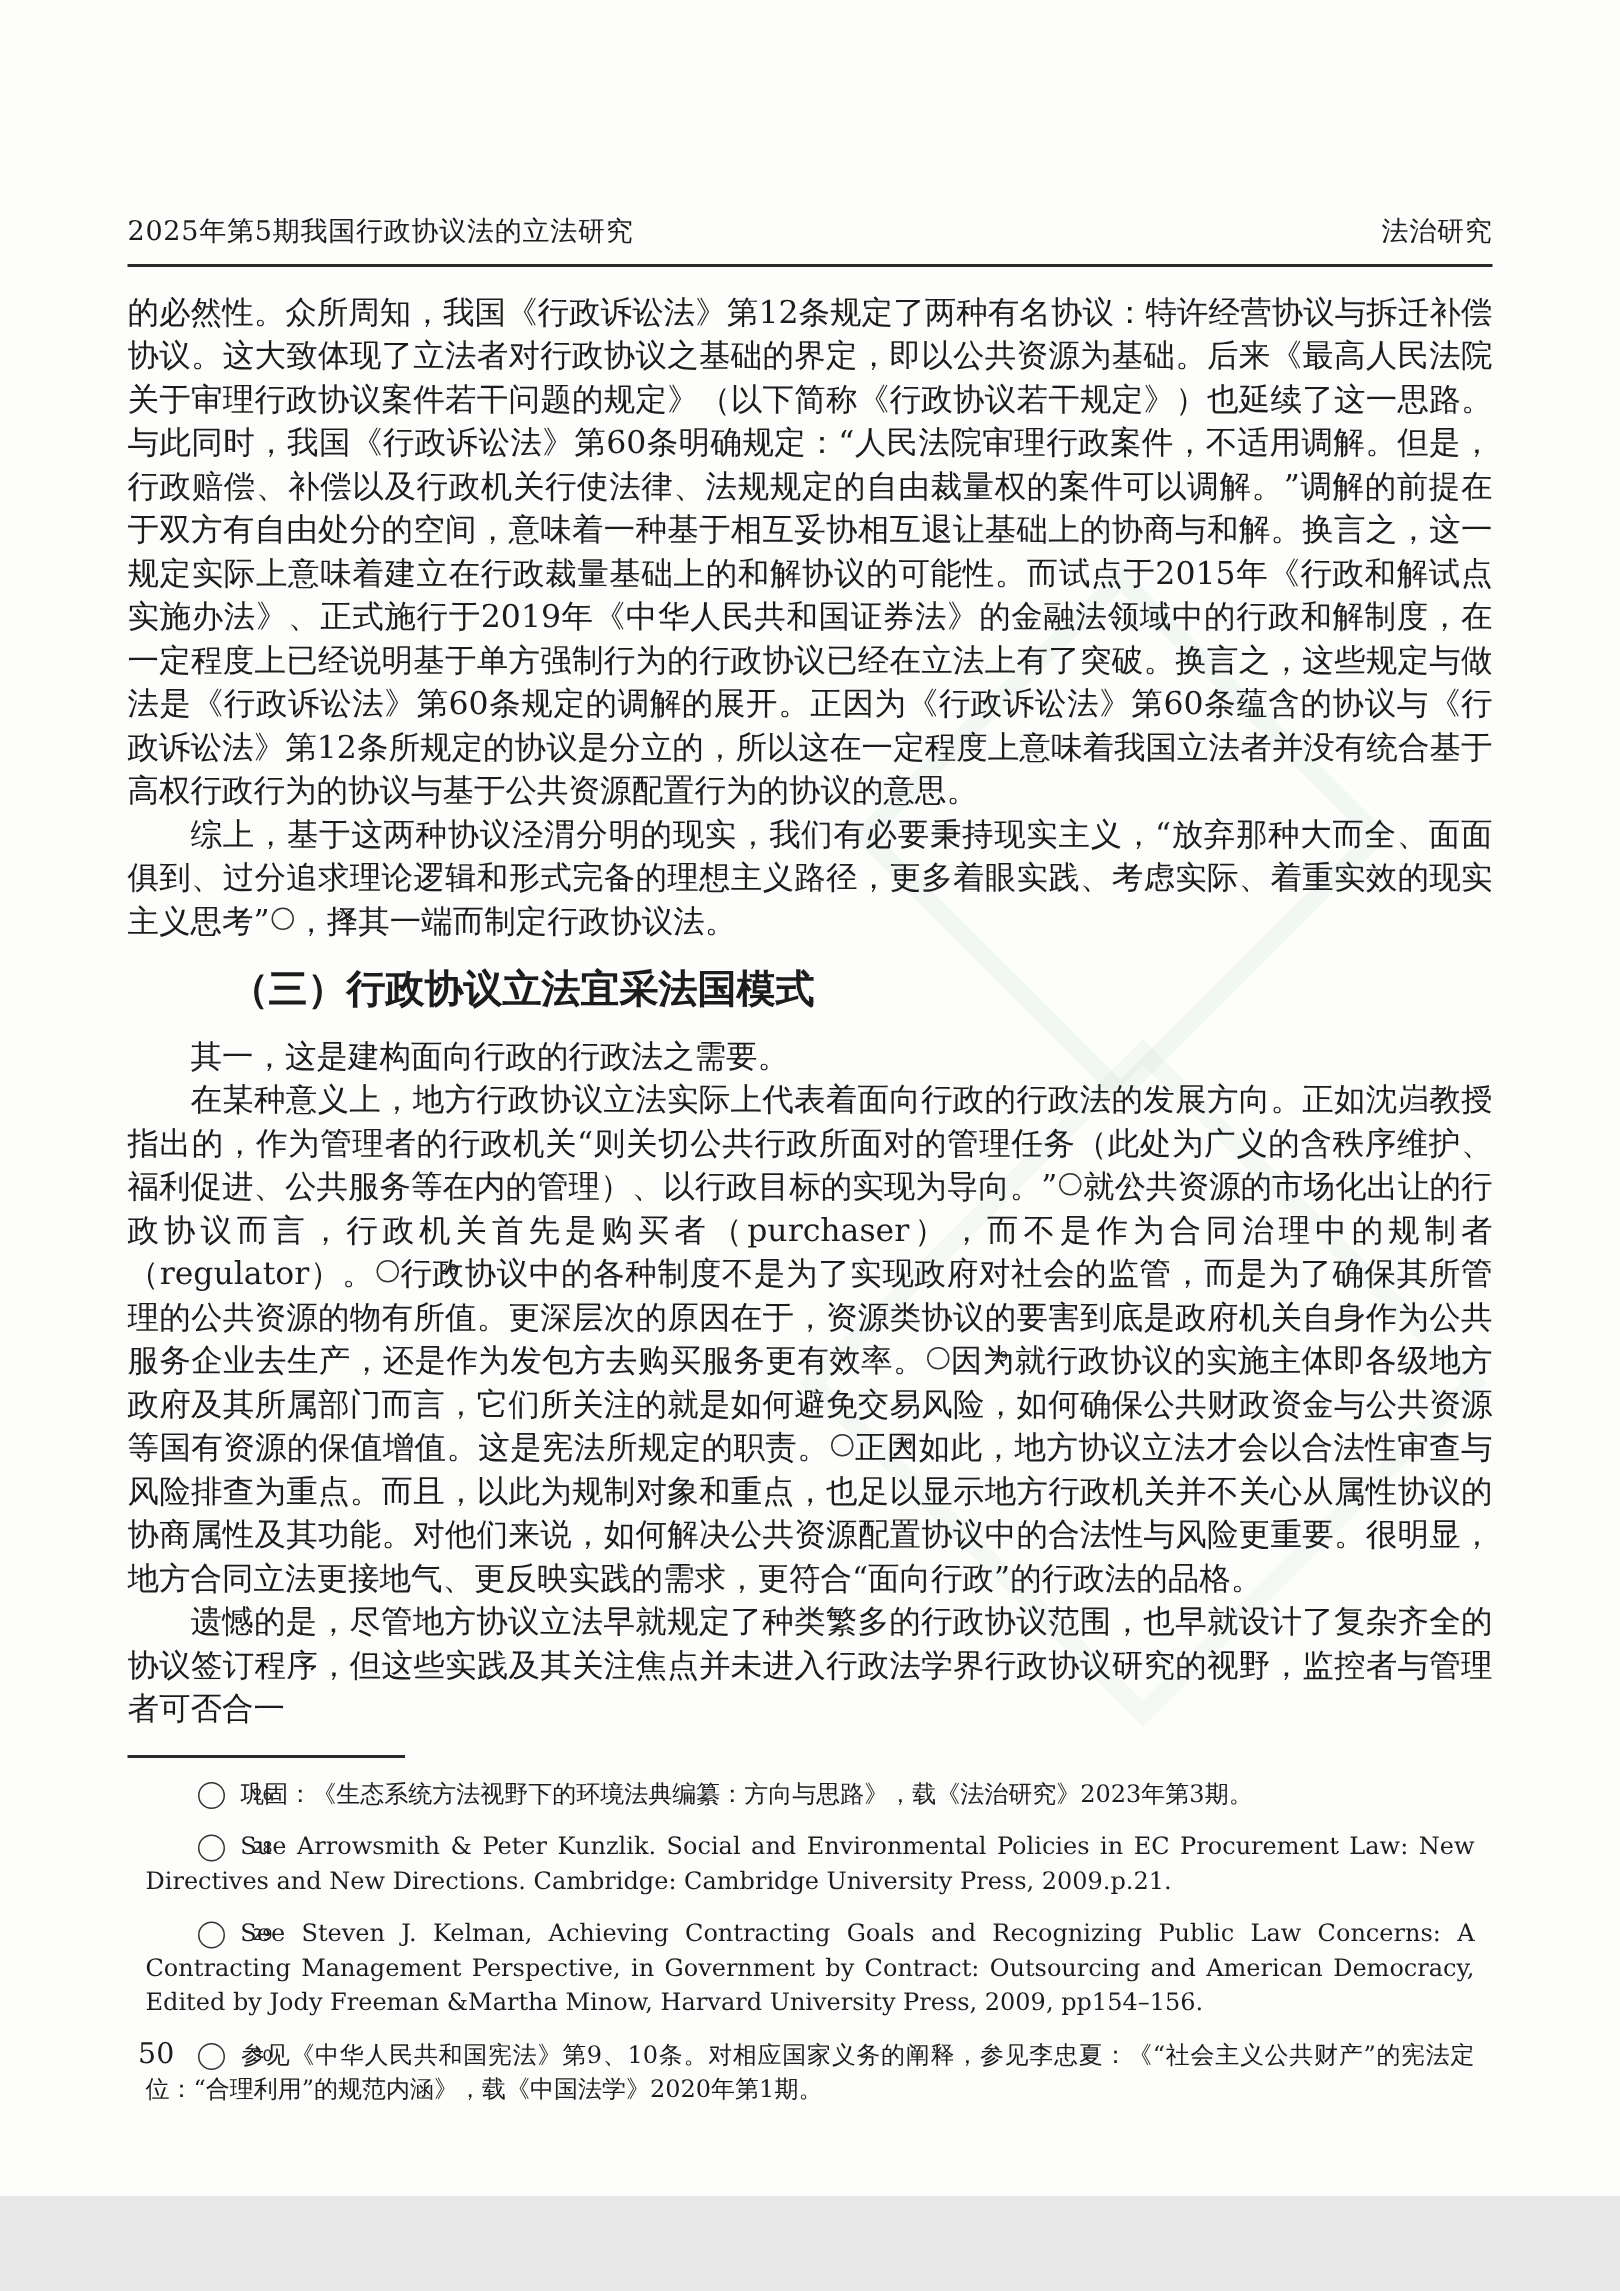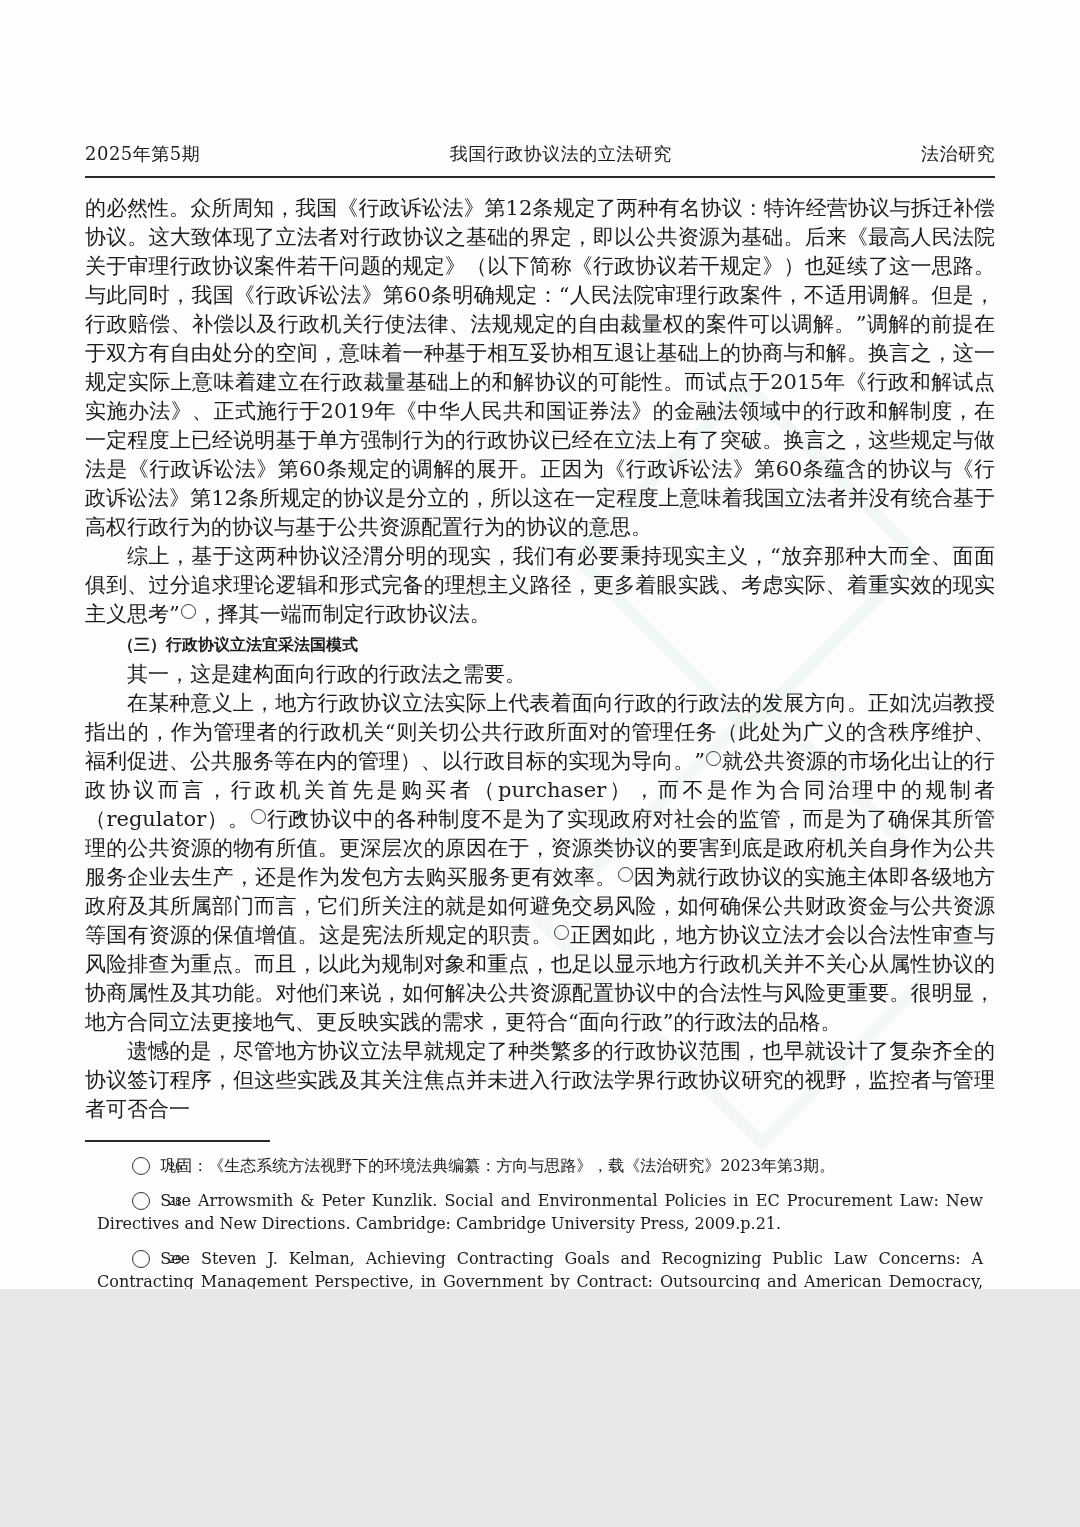--- a/index.html
+++ b/index.html
@@ -1,18 +1,18 @@
 <!DOCTYPE html>
 <html lang="zh"><head>
 <meta charset="utf-8">
 <style>
   html,body { margin:0; padding:0; background:#e8e8e8; }
   .page {
     position:relative;
-    width:1080px; height:1289px;
+    width:1080px; height:1464px;
     margin:0 auto;
     background:#fdfdfc;
     color:#1c1c1c;
     font-family:"DejaVu Serif","Liberation Serif",serif;
     overflow:hidden;
   }
   
   .wm {
     position:absolute;
     border:12px solid rgba(140,195,155,0.10);
@@ -23,35 +23,35 @@
   .wm2 { width:300px; height:300px; left:600px; top:760px; border-color:rgba(140,195,155,0.08); }
 
   .content { position:absolute; left:85px; width:910px; top:142px; }
 
   .pageheader {
     display:flex; justify-content:space-between; align-items:baseline;
     font-size:18px; letter-spacing:0.5px;
     padding-bottom:10px;
     border-bottom:2px solid #2a2a2a;
   }
-  .pageheader .h-center { flex:1; text-align:center; }
+  .pageheader .h-center { flex:1; }
   .pageheader .h-left, .pageheader .h-right { white-space:nowrap; }
 
   .article {
     margin-top:16px;
     font-size:21px;
     line-height:29px;
     text-align:justify;
     text-justify:inter-ideograph;
   }
   .article p { margin:0; }
   .article p.ind { text-indent:2em; }
   .article h3 {
-    margin:1px;
-    font-size:16px;
+    margin:16px;
+    font-size:26px;
     line-height:29px;
     font-weight:bold;
     font-family:Liberation Serif, serif;
     text-indent:2em;
   }
 
   
   .supref {
     display:inline-block;
     width:13px; height:13px; line-height:13px;

